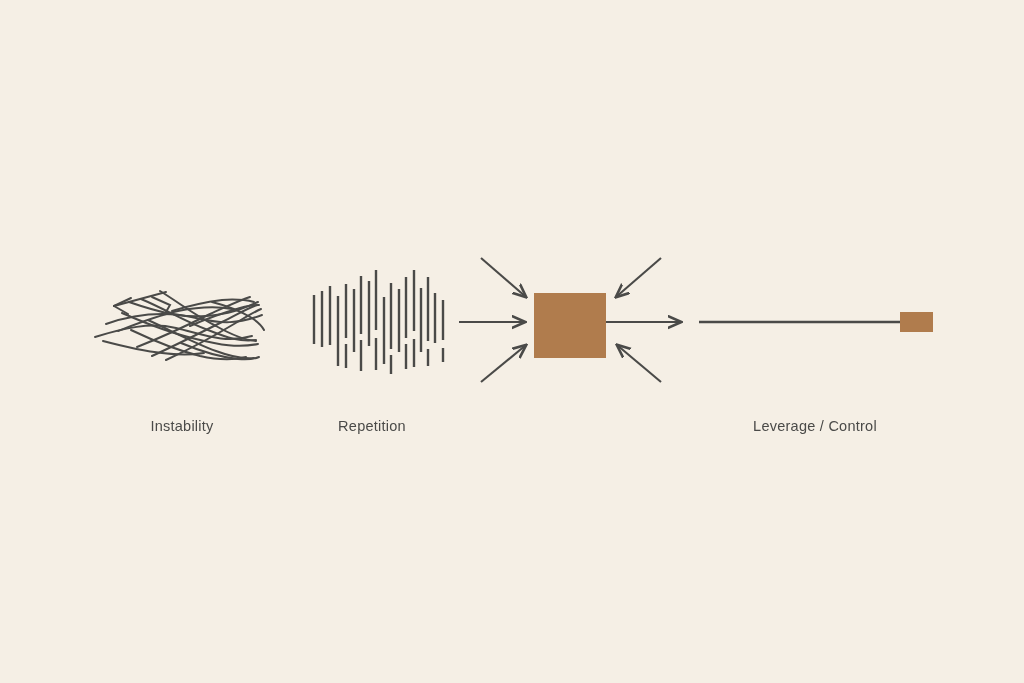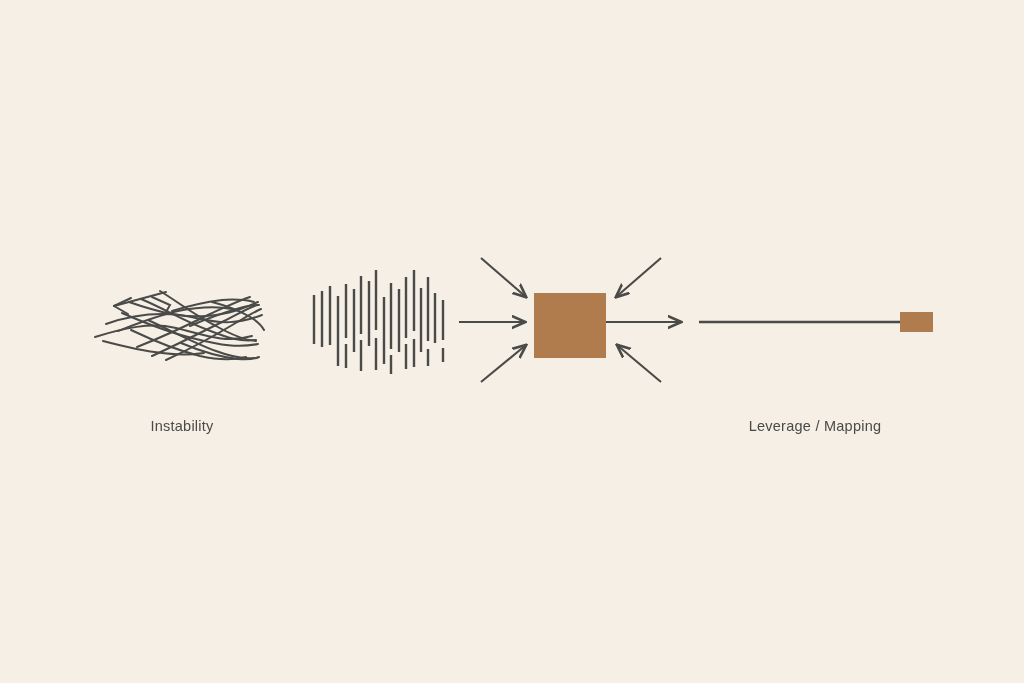--- a/index.html
+++ b/index.html
@@ -140,18 +140,19 @@
     <g>
       <line x1="699" y1="322" x2="902" y2="322" stroke="#4A4A48" stroke-width="2.4" stroke-linecap="butt"></line>
       <rect x="900" y="312" width="33" height="20" fill="#B07C4D"></rect>
     </g>
 
   </svg>
 
   <div class="label-wrap">
     <div class="stage-label" id="label-instability">Instability</div>
 
+    <div class="stage-label" id="label-repetition">Repetition</div>
 
 
-    <div class="stage-label" id="label-leverage">Leverage / Mapping</div>
+    <div class="stage-label" id="label-leverage">Leverage / Control</div>
   </div>
 
 </div>
 
 </body></html>

